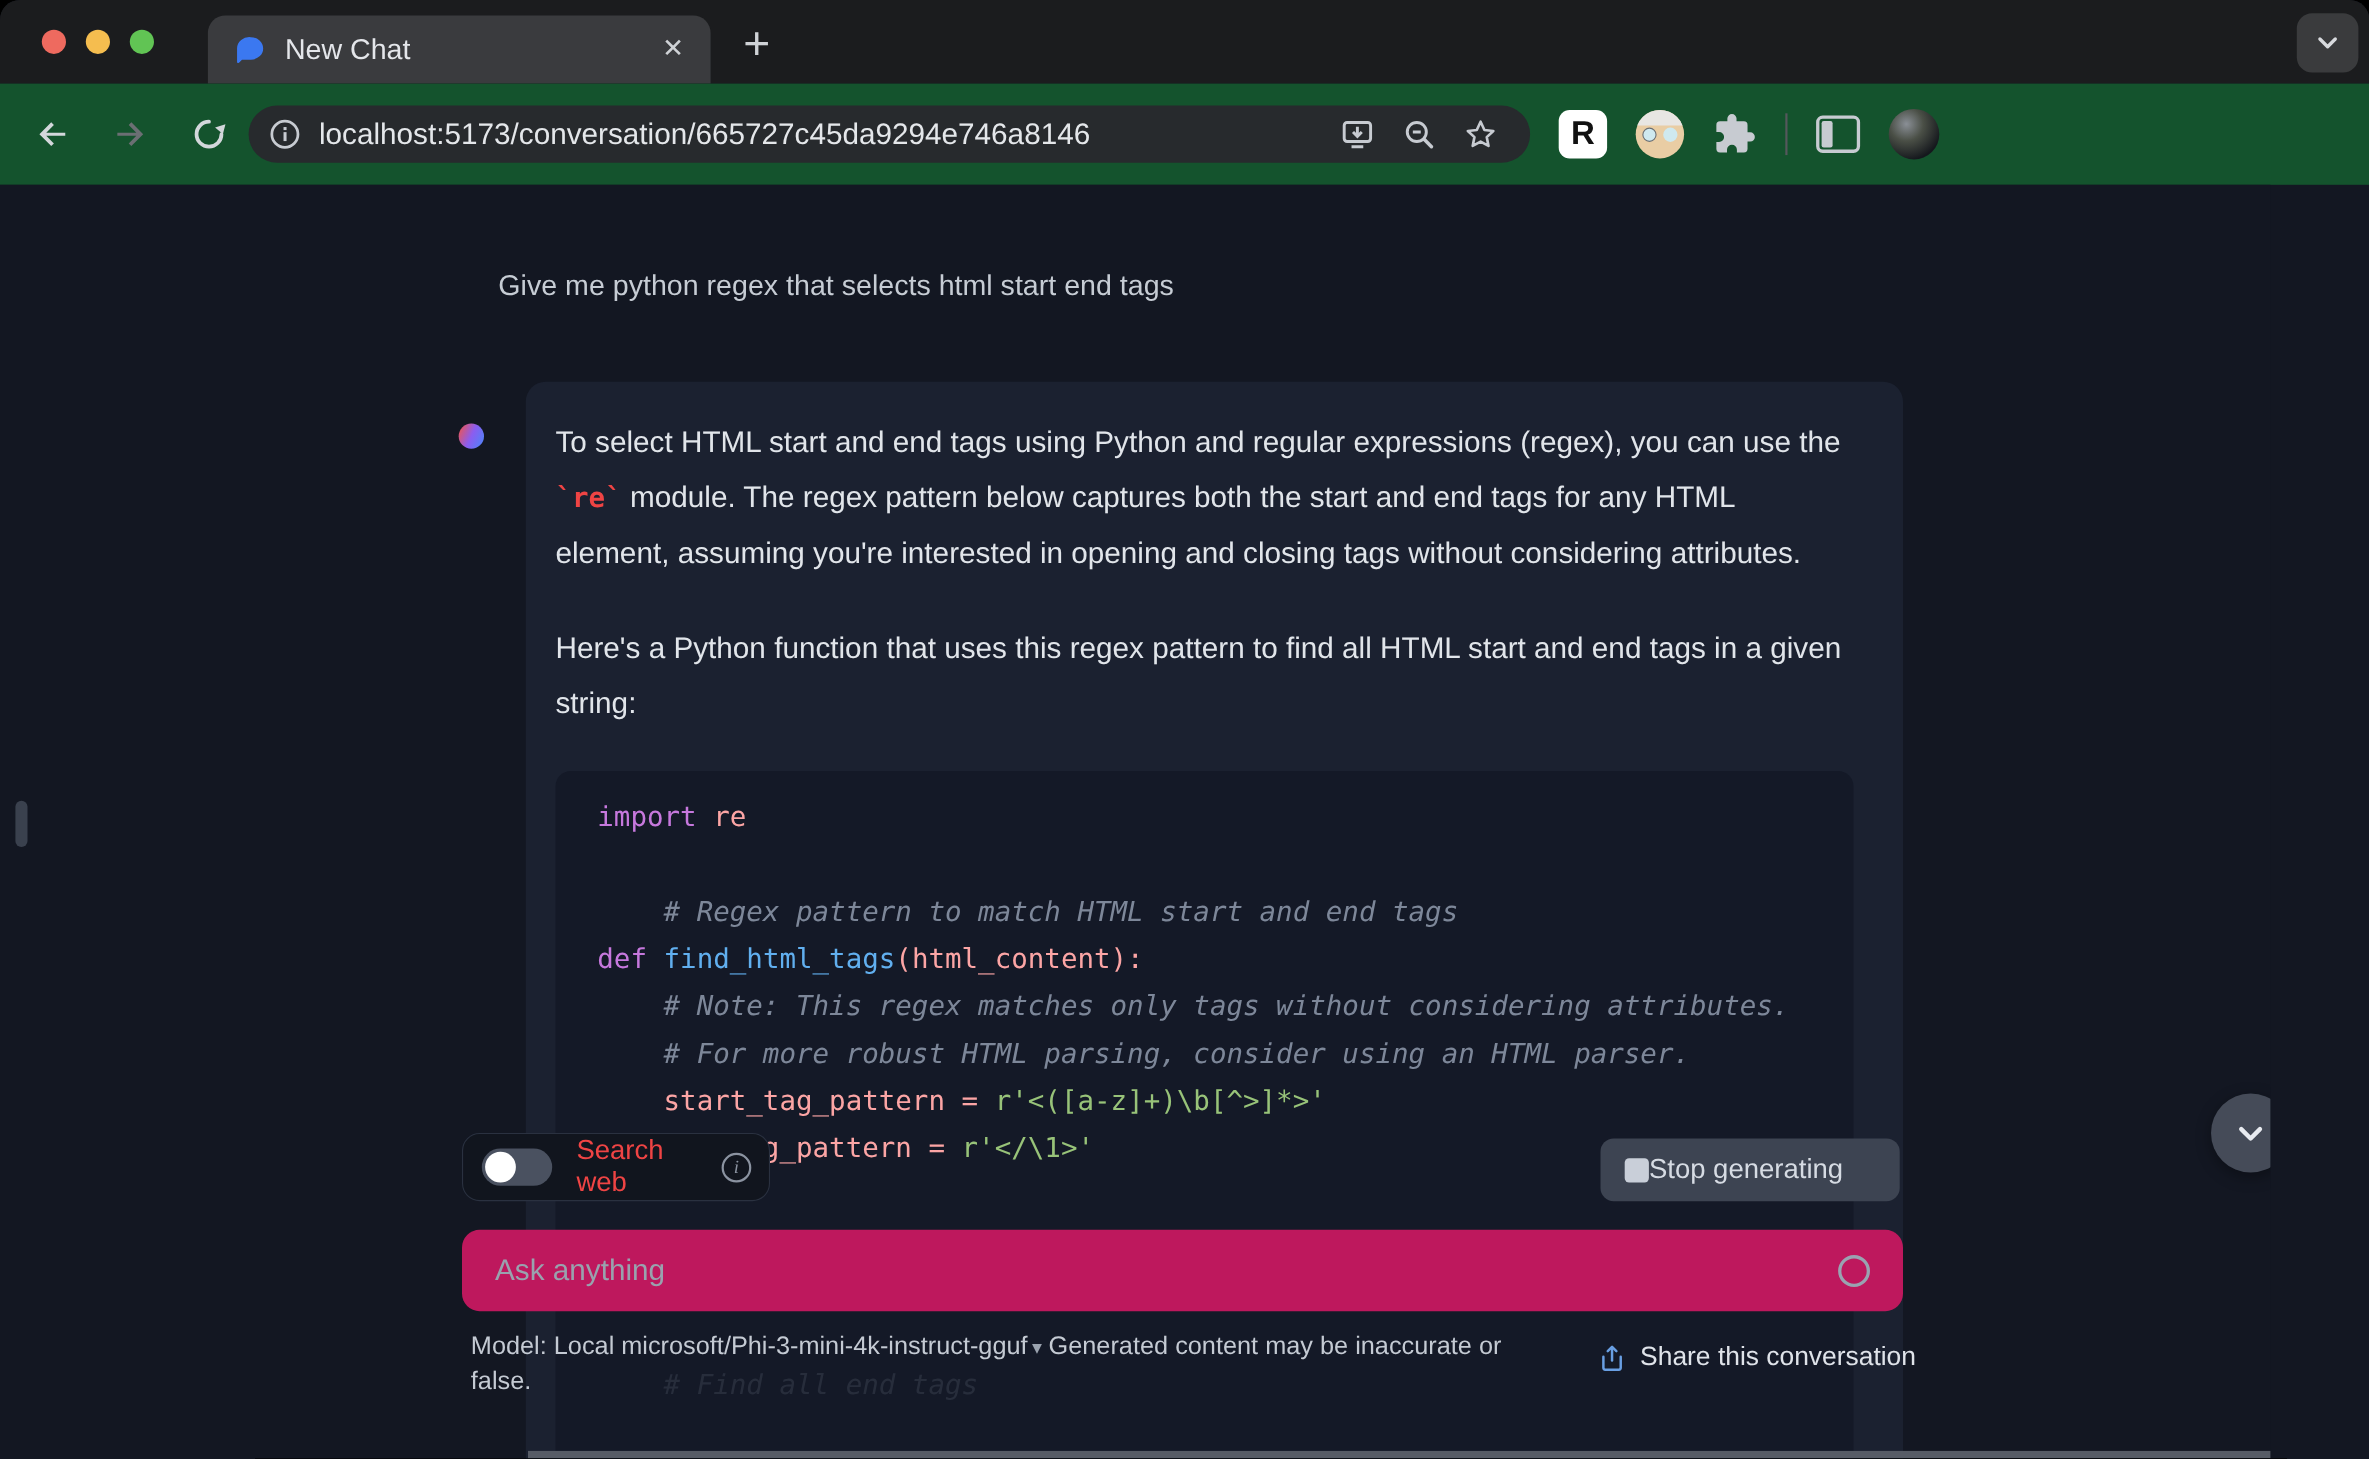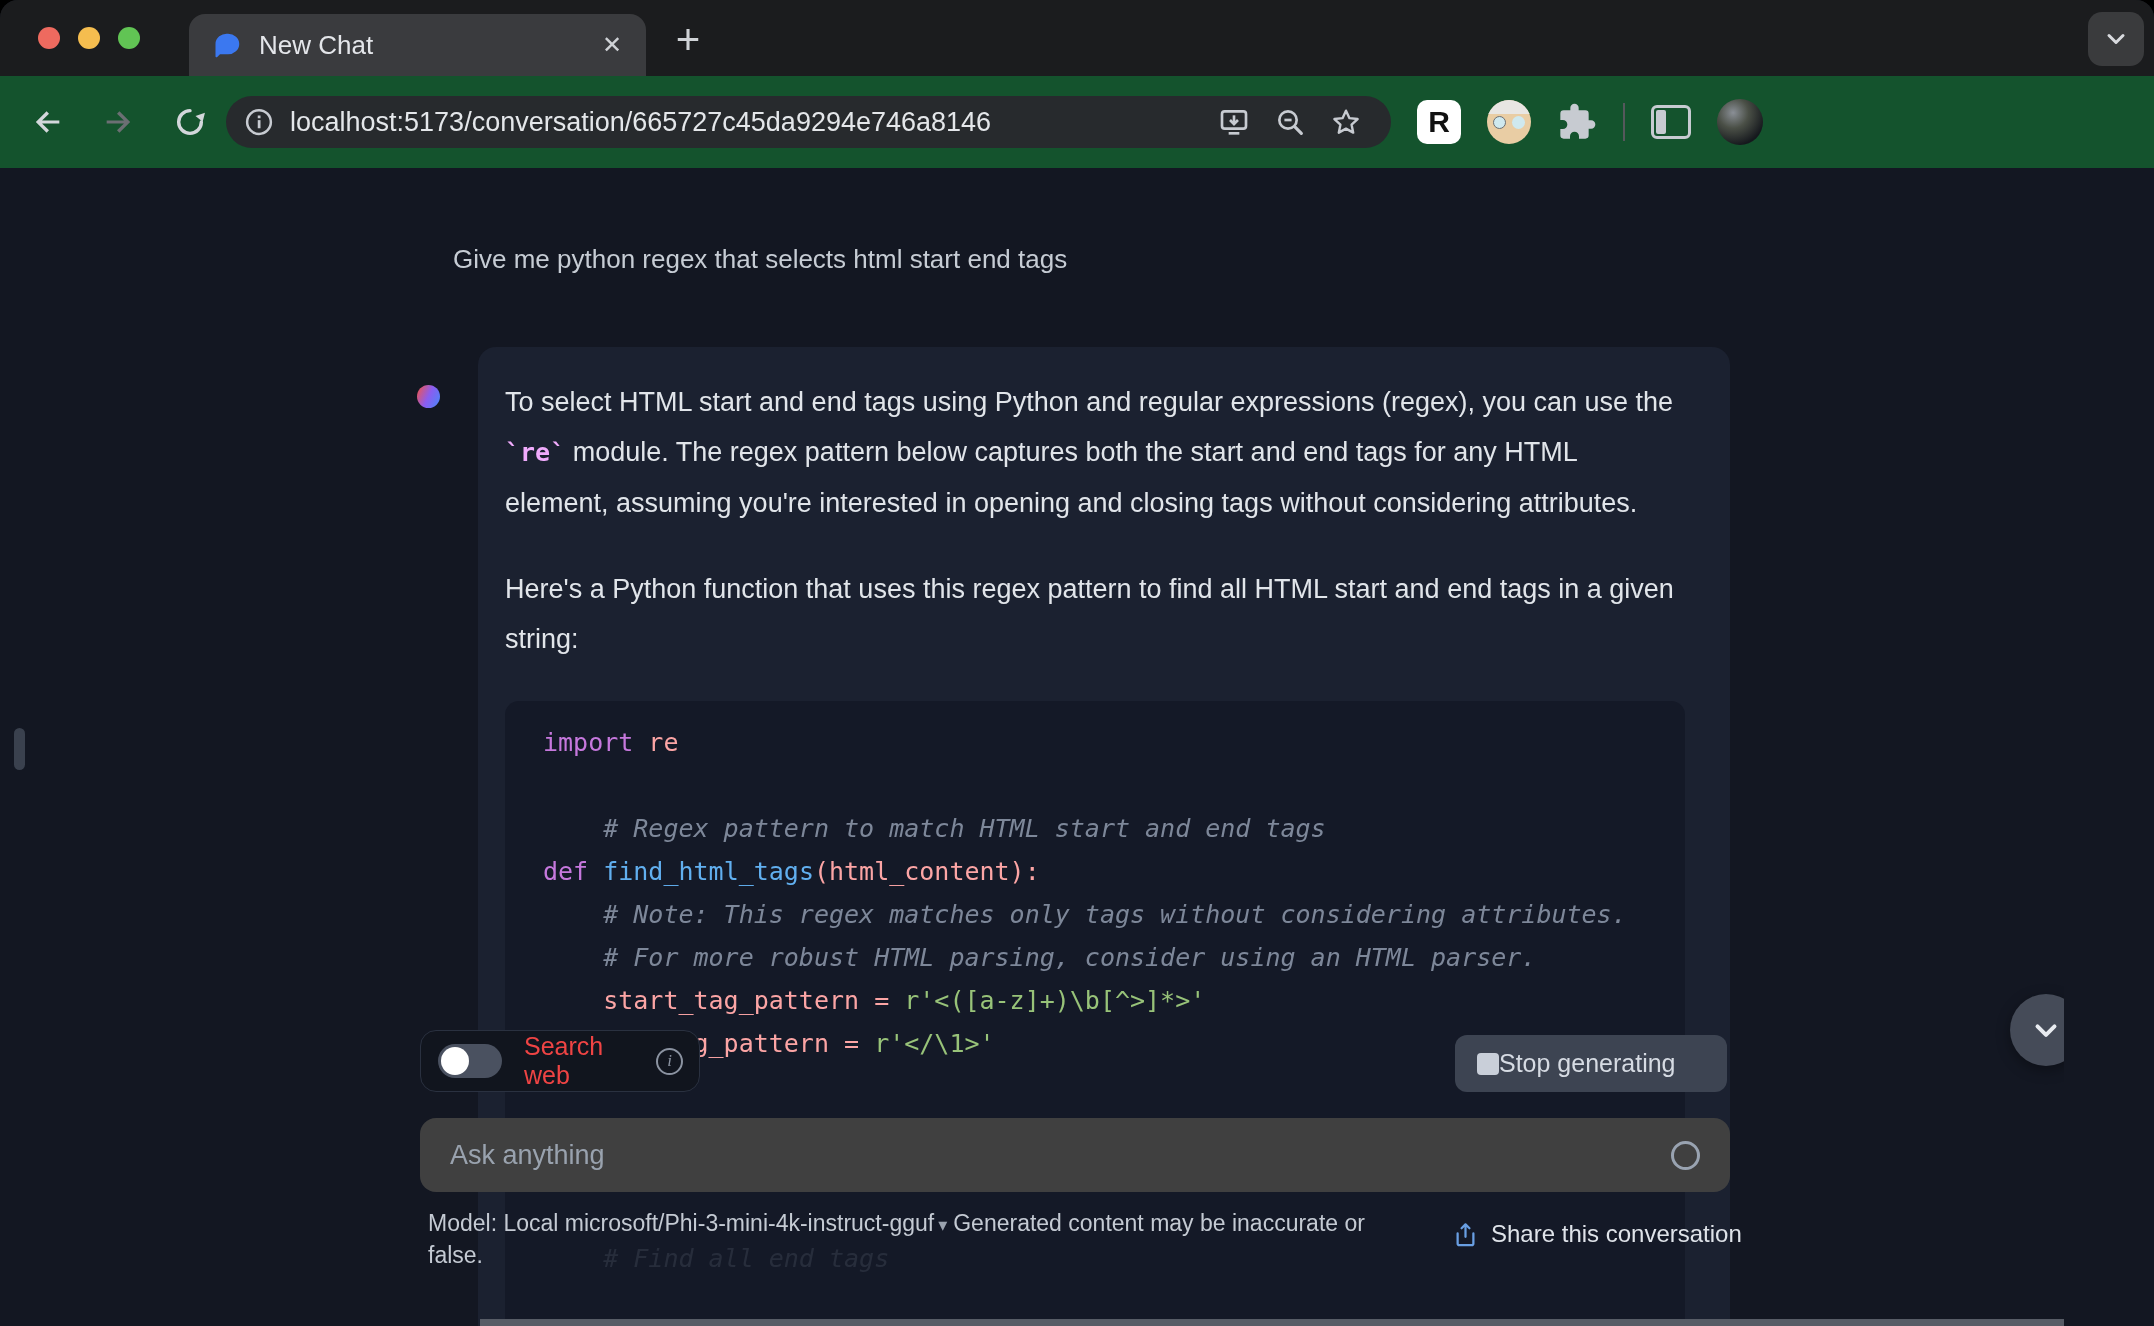--- a/index.html
+++ b/index.html
@@ -54,21 +54,21 @@
 
   .user-msg { position:absolute; left:453px; top:76px; font-size:26px; color:#c6ccd4; }
 
   .bot-dot { position:absolute; left:417px; top:217px; width:23px; height:23px; border-radius:50%;
              background:linear-gradient(115deg, #e25563 10%, #8b5df0 50%, #5b7bf7 85%); }
 
   .card { position:absolute; left:478px; top:179px; width:1252px; height:1210px;
           background:#1b2130; border-radius:18px; padding:30px 45px 0 27px; }
   .card p { font-size:27px; line-height:50px; color:#e1e5ea; }
   .card p + p { margin-top:36px; }
-  .inline-code { font-family:"DejaVu Sans Mono", monospace; font-weight:bold; color:#f0abfc; font-size:25px; }
+  .inline-code { font-family:"DejaVu Sans Mono", monospace; font-weight:bold; color:#ef4444; font-size:25px; }
 
   .codeblock { margin-top:37px; width:1180px; height:930px; background:#141927; border-radius:14px;
                padding:20px 0 0 38px; font-family:"DejaVu Sans Mono", monospace; font-size:25px; overflow:hidden; }
   .cl { height:43px; line-height:43px; white-space:pre; }
   .cl.ghost { opacity:0.18; }
   .cl .kw { color:#c678dd; }
   .cl .fn { color:#61afef; }
   .cl .st { color:#98c379; }
   .cl .cm { color:#7d8799; font-style:italic; }
   .cl .pl { color:#fca5a5; }
@@ -82,21 +82,21 @@
   .search-label { margin-left:22px; font-size:25px; color:#ef4444; flex:1; }
   .info-ic { width:27px; height:27px; border-radius:50%; border:2px solid #8b93a1; color:#8b93a1;
              font-size:17px; display:flex; align-items:center; justify-content:center; font-style:italic; font-family:"Liberation Serif", serif; }
 
   .stop-btn { position:absolute; left:1455px; top:867px; width:272px; height:57px; z-index:10;
               background:#3d4452; border-radius:12px; display:flex; align-items:center; padding-left:22px; }
   .stop-ic { width:22px; height:22px; background:#c9cfd9; border-radius:4px; }
   .stop-label { font-size:25px; color:#d6dbe3; }
 
   .ask-input { position:absolute; left:420px; top:950px; width:1310px; height:74px; z-index:10;
-               background:#404040; border-radius:16px; display:flex; align-items:center; padding:0 30px; }
+               background:#be185d; border-radius:16px; display:flex; align-items:center; padding:0 30px; }
   .ask-input input { flex:1; background:transparent; border:none; outline:none;
                      font-size:27px; color:#e6eaef; font-family:"Liberation Sans", sans-serif; }
   .ask-input input::placeholder { color:#99a2ae; opacity:1; }
   .spin-circle { width:29px; height:29px; border-radius:50%; border:3px solid #99a3b1; flex:0 0 auto; }
 
   .footer-left { position:absolute; left:428px; top:1040px; width:990px; z-index:10;
                  font-size:23px; line-height:30px; color:#c4cad3; }
   .model-caret { display:inline-block; margin:0 6px 0 4px; color:#9aa2ae; font-size:18px; }
   .share { position:absolute; left:1452px; top:1052px; z-index:10; display:flex; align-items:center; gap:12px; }
   .share-label { font-size:24px; color:#dfe3e9; }

